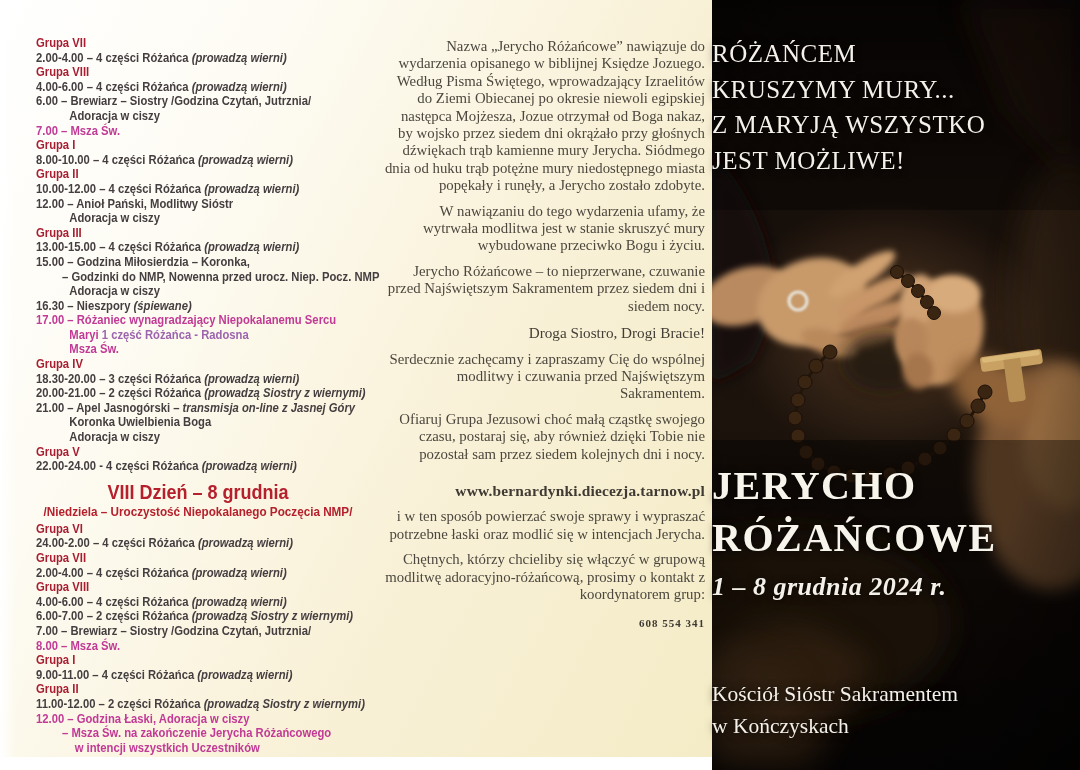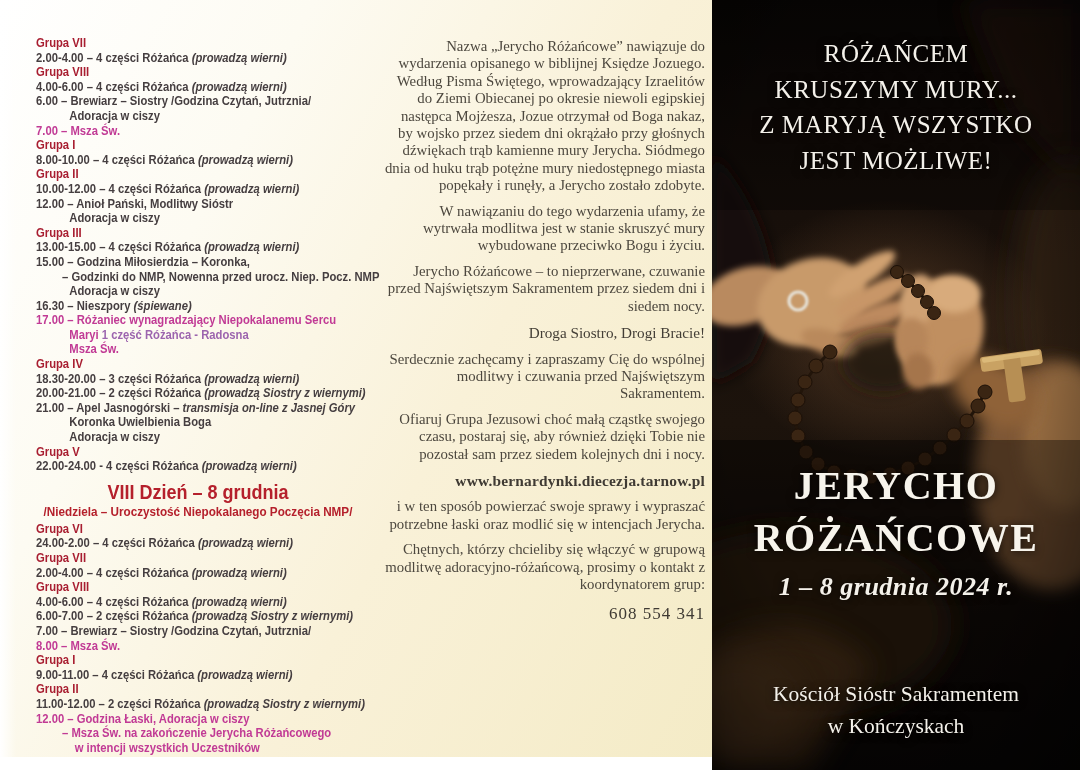--- a/index.html
+++ b/index.html
@@ -28,27 +28,27 @@
   .day8-title{color:#b5202c;font-size:20px;line-height:23px;font-weight:bold;
     text-align:center;width:360px;margin-top:7px}
   .day8-sub{color:#b5202c;font-size:13px;line-height:16px;font-weight:bold;
     text-align:center;width:360px;margin-bottom:2px}
 
   
   .middle{position:absolute;left:383px;top:38px;width:322px;text-align:right;
     font-family:"Liberation Serif","DejaVu Serif",serif;color:#4c473e}
   .mblock{font-size:14.8px;line-height:17.4px;margin:0 0 8px}
   .mb-h{font-weight:normal;font-size:15.2px;margin:9px 0 9px;color:#433e36}
-  .mb-url{font-weight:bold;font-size:15.4px;margin:9px 0 9px;letter-spacing:.2px;color:#3f3a33}
-  .mb-phone{font-weight:normal;font-size:17px;letter-spacing:1px;margin-top:12px;color:#3f3a33}
+  .mb-url{font-weight:bold;font-size:15.4px;margin:19px 0 9px;letter-spacing:.2px;color:#3f3a33}
+  .mb-phone{font-weight:bold;font-size:11px;letter-spacing:1px;margin-top:12px;color:#3f3a33}
   .sg-small{font-size:13px}
 
   
   .right-panel{position:absolute;left:712px;top:0;width:368px;height:770px;background:#0d0908;
-    color:#f2efe8;font-family:"Liberation Serif","DejaVu Serif",serif;text-align:center}
+    color:#f2efe8;font-family:"Liberation Serif","DejaVu Serif",serif;text-align:left}
   .photo{position:absolute;left:0;top:0;width:368px;height:770px;display:block}
   .rp-text{position:absolute;left:0;right:0;white-space:pre-line;
     text-shadow:0 1px 8px rgba(0,0,0,.75)}
   .headline{top:36px;font-size:25px;line-height:1.42;letter-spacing:.5px;color:#f4f1ea}
   .main-title{top:460px;font-size:40px;line-height:1.3;font-weight:bold;letter-spacing:1.5px;color:#f7f4ec}
   .event-date{top:572px;font-size:26px;font-weight:bold;font-style:italic;letter-spacing:.5px;color:#f4f1ea}
   .patronage{top:613px;font-size:16.5px;line-height:1.55;color:#efece4}
   .location{top:678px;font-size:21.5px;line-height:1.5;color:#f4f1ea}
 </style>
 </head>

